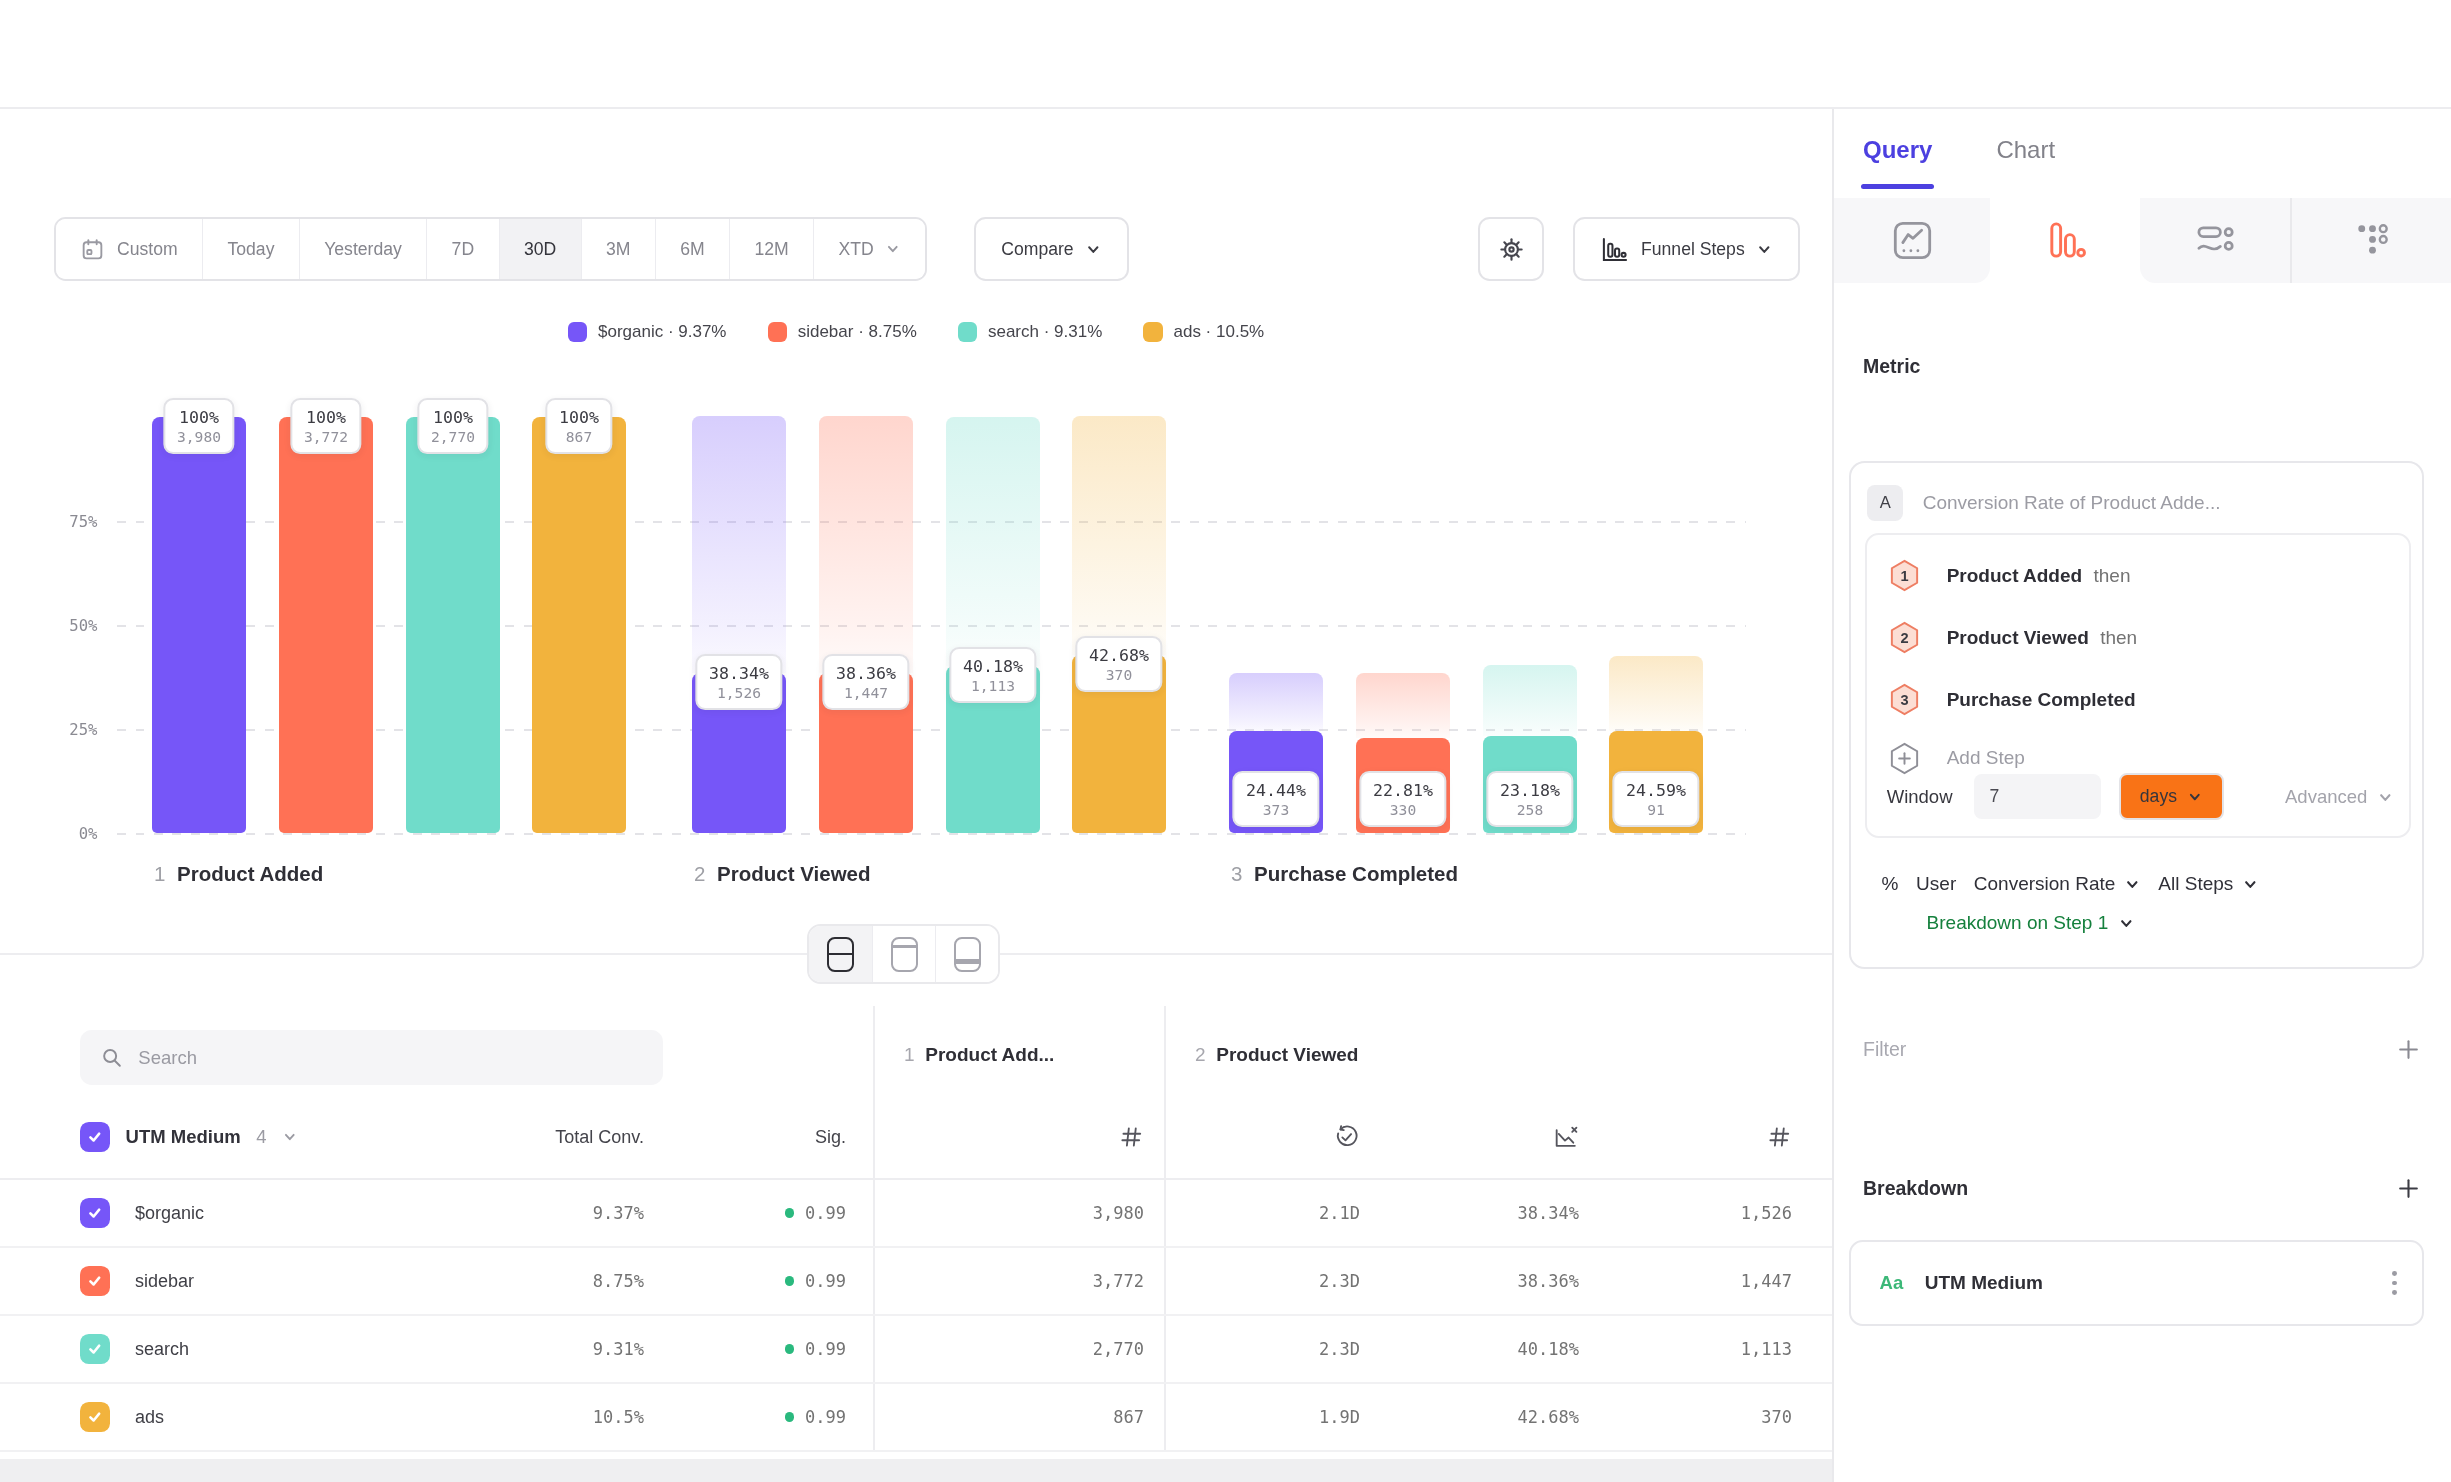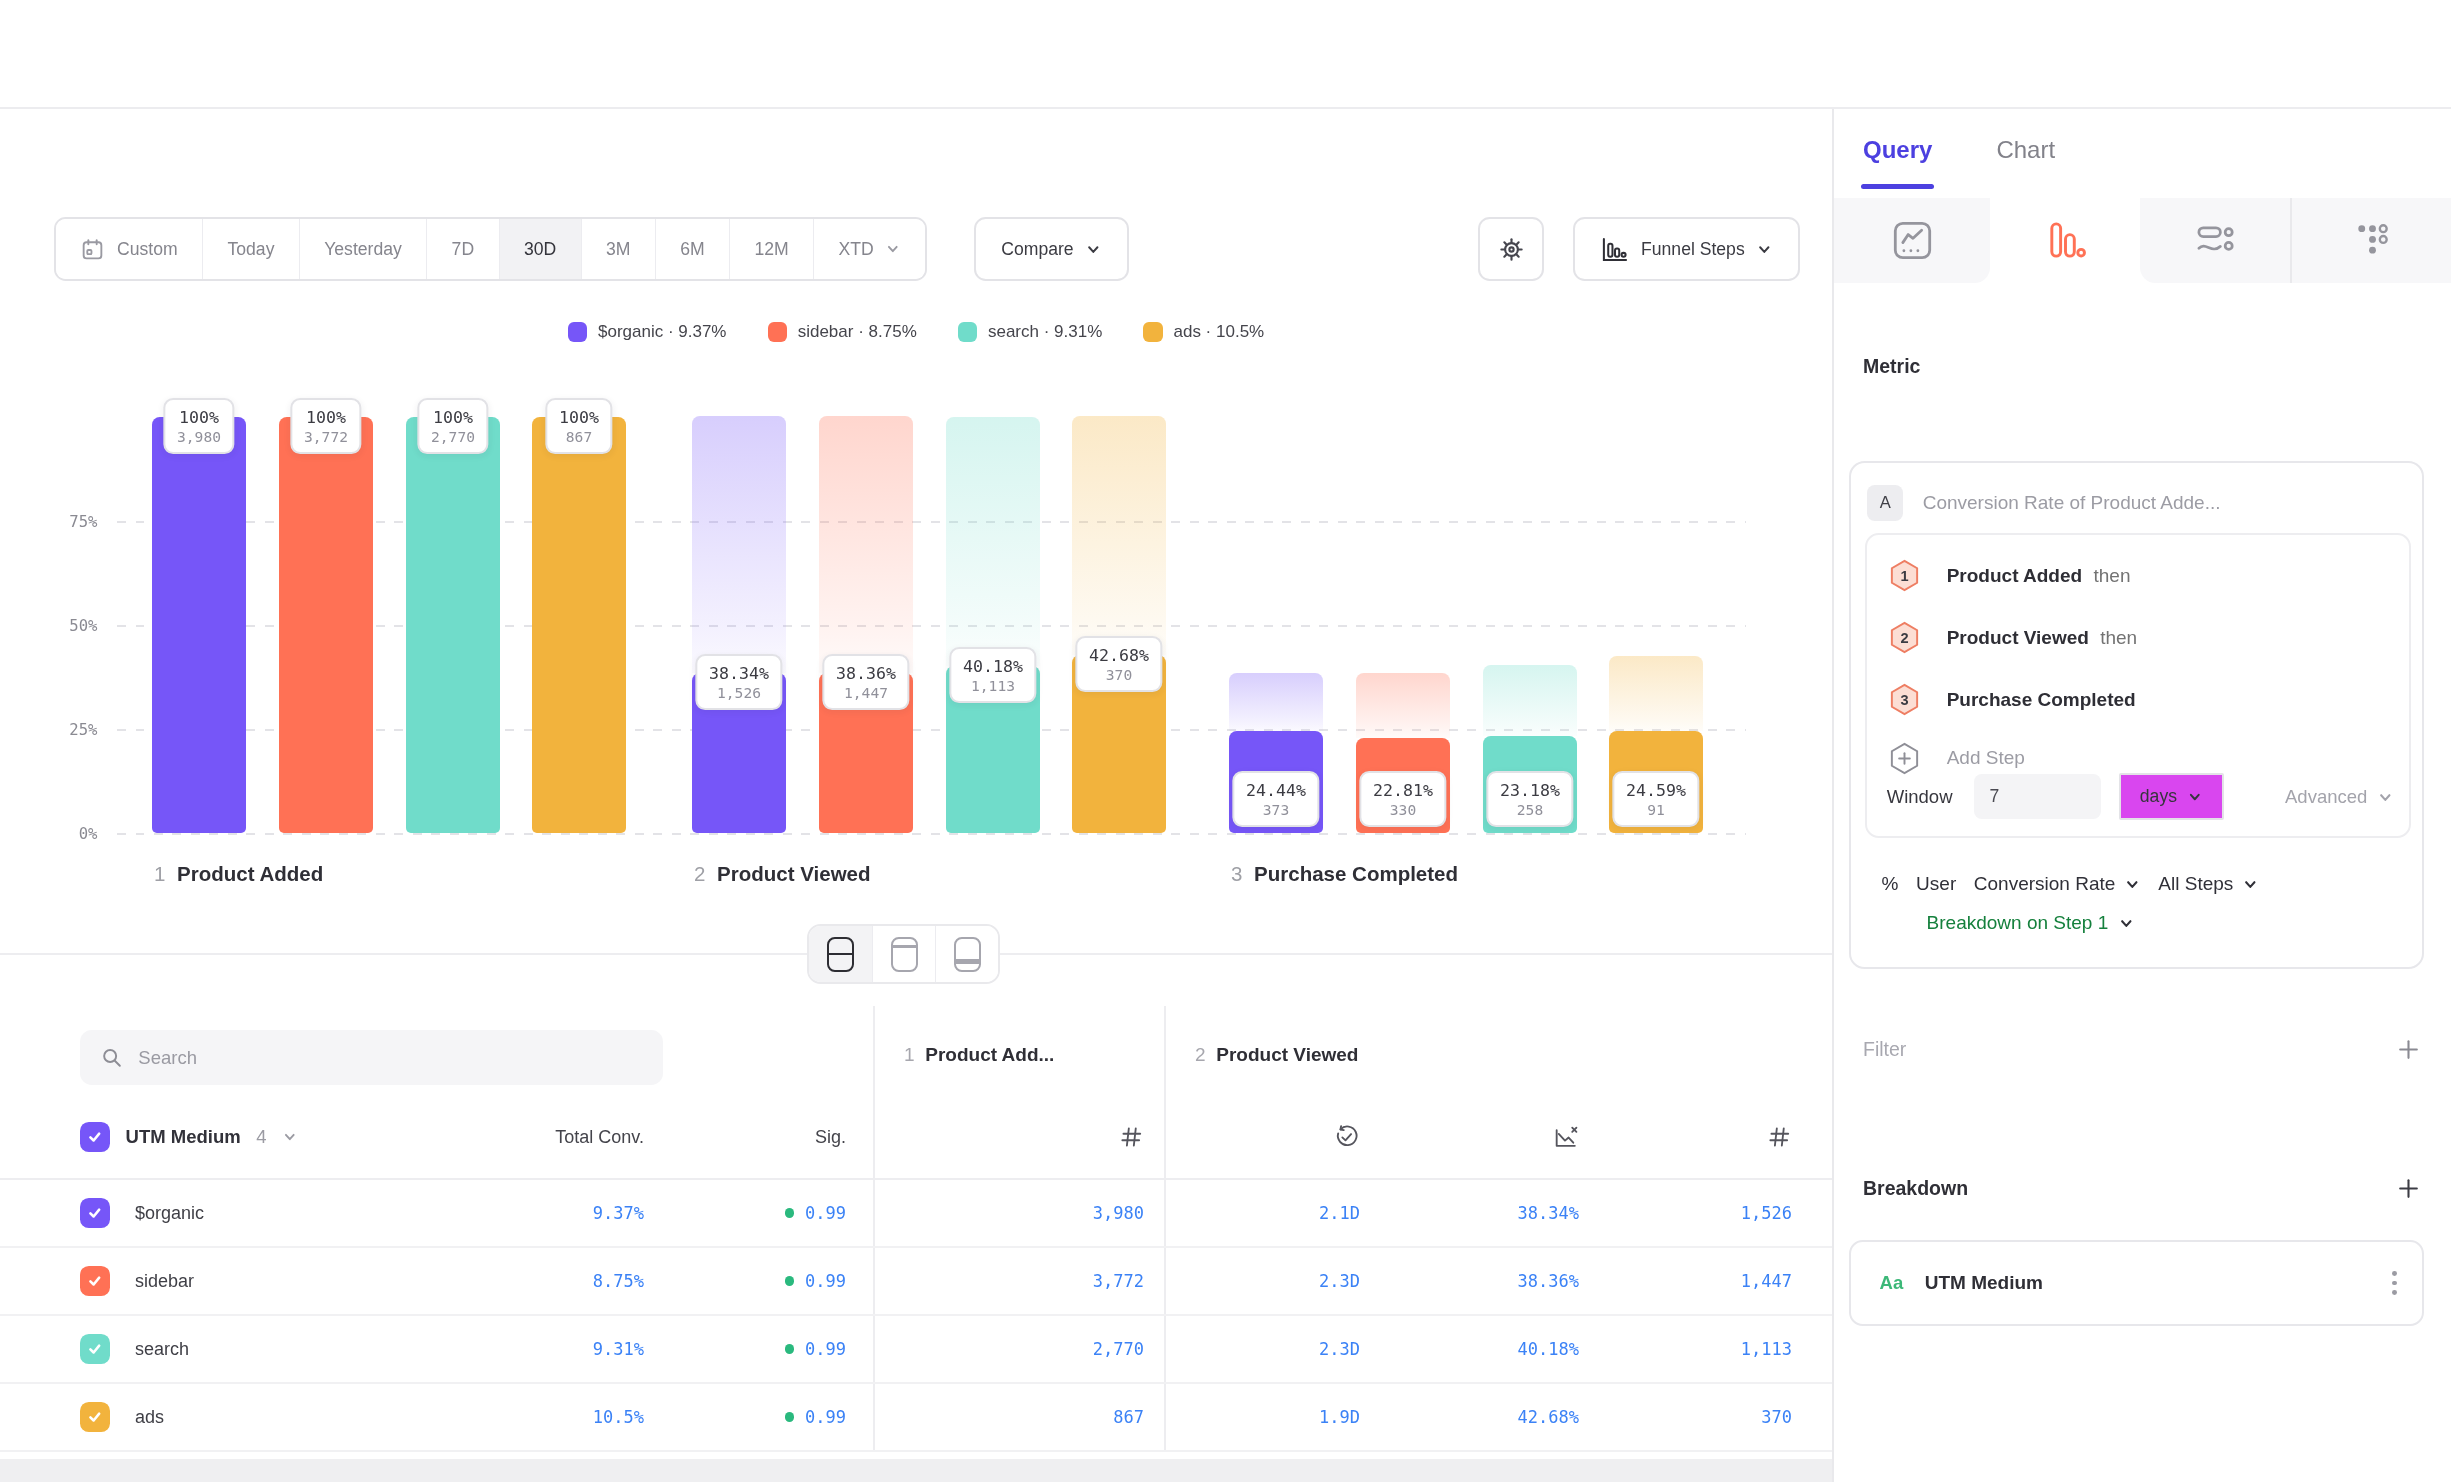--- a/index.html
+++ b/index.html
@@ -76,21 +76,21 @@
   .hdr-breakdown { left:80px; display:flex; align-items:center; gap:15.6px; }
   .hdr-breakdown .bl { font-size:18.5px; font-weight:700; color:#32323a; }
   .hdr-breakdown .bc { font-size:18.5px; color:#9b9ba3; }
   .hdr-label { font-size:18px; color:#44444b; }
   .hdr-bottom { position:absolute; left:0; top:1178px; width:1832px; height:2px; background:#ededf0; }
   .checkbox { width:30px; height:30px; border-radius:8.8px; display:flex; align-items:center; justify-content:center; flex:0 0 auto; cursor:pointer; }
   .trow { position:absolute; left:0; width:1832px; height:68px; border-bottom:2px solid #f1f1f3; }
   .tcell { position:absolute; top:50%; transform:translateY(-50%); }
   .cell-name { left:135px; font-size:18px; color:#3f3f46; }
   .cell-cb { left:80px; }
-  .num { font-family:"DejaVu Sans Mono",monospace; font-size:17px; color:#3b82f6; }
+  .num { font-family:"DejaVu Sans Mono",monospace; font-size:17px; color:#737373; }
   .r-conv { right:1188px; } .r-sig { right:986px; display:flex; align-items:center; gap:10.7px; }
   .r-c1 { right:688px; } .r-time { right:472px; } .r-pct { right:253px; } .r-c2 { right:40px; }
   .sig-dot { width:9.8px; height:9.8px; border-radius:50%; background:#2ab97e; }
   .hdr-icon { position:absolute; top:50%; transform:translateY(-50%); display:flex; }
   .bottom-strip { position:absolute; left:0; top:1459px; width:1832px; height:23.4px; background:#efeff1; }
 
   
   .panel { position:absolute; left:1832px; top:109px; width:620px; height:1373px; background:#fff; border-left:2px solid #e9e9ec; }
   .panel-tabs { position:absolute; left:29px; top:27px; display:flex; gap:64px; font-size:24px; }
   .ptab { cursor:pointer; padding-bottom:13.7px; position:relative; }
@@ -109,21 +109,21 @@
   .letter-badge { width:36px; height:36px; border-radius:7.8px; background:#ededf0; color:#3f3f46; font-size:16.6px; font-weight:500; display:flex; align-items:center; justify-content:center; flex:0 0 auto; }
   .metric-title { font-size:19px; color:#9c9ca4; white-space:nowrap; }
   .steps-card { position:absolute; left:14.6px; top:70px; width:546px; height:305px; border:2px solid #ededf0; border-radius:13.7px; background:#fff; }
   .qstep { display:flex; align-items:center; gap:25px; height:62px; padding-left:19.5px; cursor:pointer; }
   .qstep .ql { font-size:19px; font-weight:700; color:#2e2e35; }
   .qstep .qthen { font-size:19px; color:#737373; margin-left:-13.7px; }
   .addstep { display:flex; align-items:center; gap:25px; height:55px; padding-left:19.5px; color:#9c9ca4; font-size:19px; cursor:pointer; }
   .window-row { position:absolute; left:19.5px; bottom:15.6px; width:507px; display:flex; align-items:center; }
   .window-row .wl { font-size:18.5px; color:#37373e; }
   .win-input { margin-left:21.5px; width:127px; height:45px; background:#f4f4f6; border:none; border-radius:7.8px; font-size:17.6px; color:#4a4a52; padding-left:15.6px; font-family:"Liberation Sans",sans-serif; outline:none; }
-  .days-dd { margin-left:17.6px; width:105px; height:47px; border:2px solid #e3e3e7; border-radius:2px; background:#d946ef; display:flex; align-items:center; justify-content:center; gap:9.8px; font-size:17.6px; font-weight:500; color:#35353c; cursor:pointer; }
+  .days-dd { margin-left:17.6px; width:105px; height:47px; border:2px solid #e3e3e7; border-radius:8px; background:#f97316; display:flex; align-items:center; justify-content:center; gap:9.8px; font-size:17.6px; font-weight:500; color:#35353c; cursor:pointer; }
   .advanced { margin-left:auto; display:flex; align-items:center; gap:9.8px; color:#a3a3ab; font-size:18.5px; cursor:pointer; }
   .measure-row { position:absolute; left:31px; top:410px; display:flex; align-items:center; gap:17.6px; font-size:19px; color:#303038; }
   .measure-row .seg { display:flex; align-items:center; gap:8.8px; cursor:pointer; }
   .bstep-row { position:absolute; left:31px; top:449px; display:flex; align-items:center; gap:9.8px; font-size:19px; color:#15803d; cursor:pointer;margin-left:45px; }
   .section-row { position:absolute; left:29px; right:31px; display:flex; align-items:center; justify-content:space-between; }
   .filter-label { font-size:19.5px; color:#a8a8b0; font-weight:500; }
   .bd-label { font-size:19.5px; color:#2f2f36; font-weight:700; }
   .plus { cursor:pointer; display:flex; }
   .bd-card { position:absolute; left:14.6px; top:1131px; width:575px; height:86px; border:2px solid #e7e7eb; border-radius:13.7px; display:flex; align-items:center; cursor:pointer; }
   .bd-aa { margin-left:29px; color:#3cb878; font-size:18.5px; font-weight:700; }

